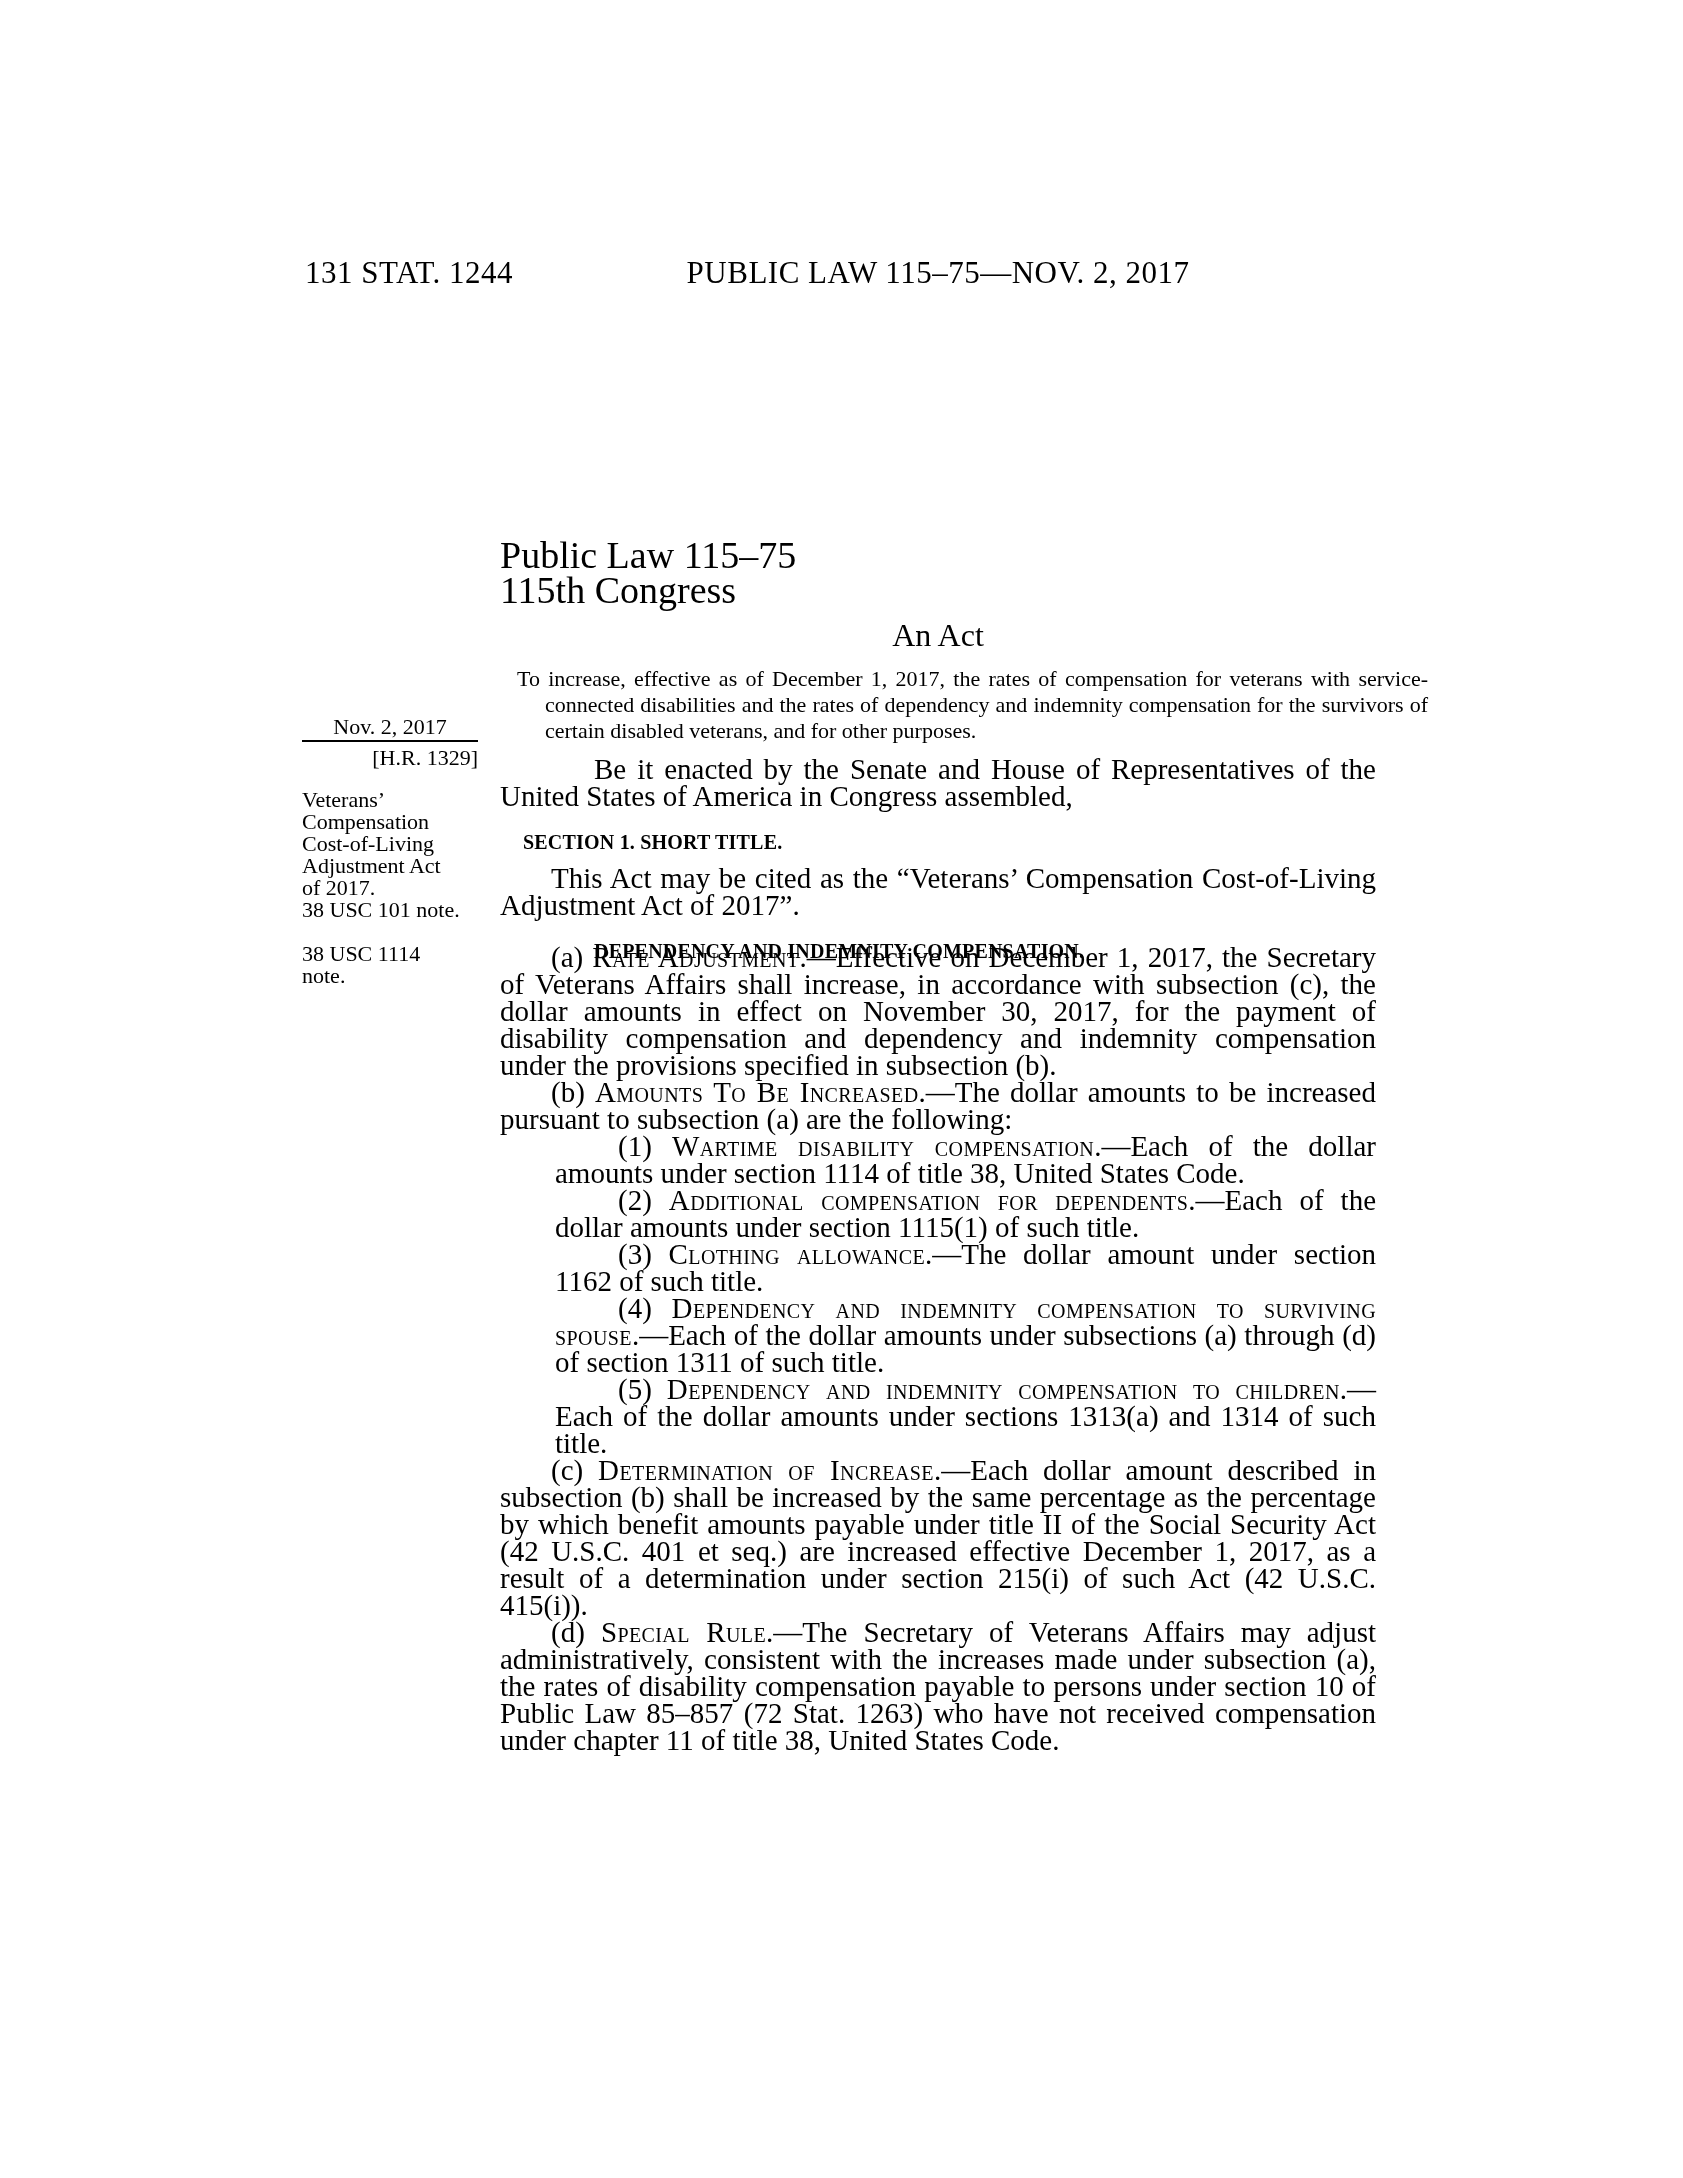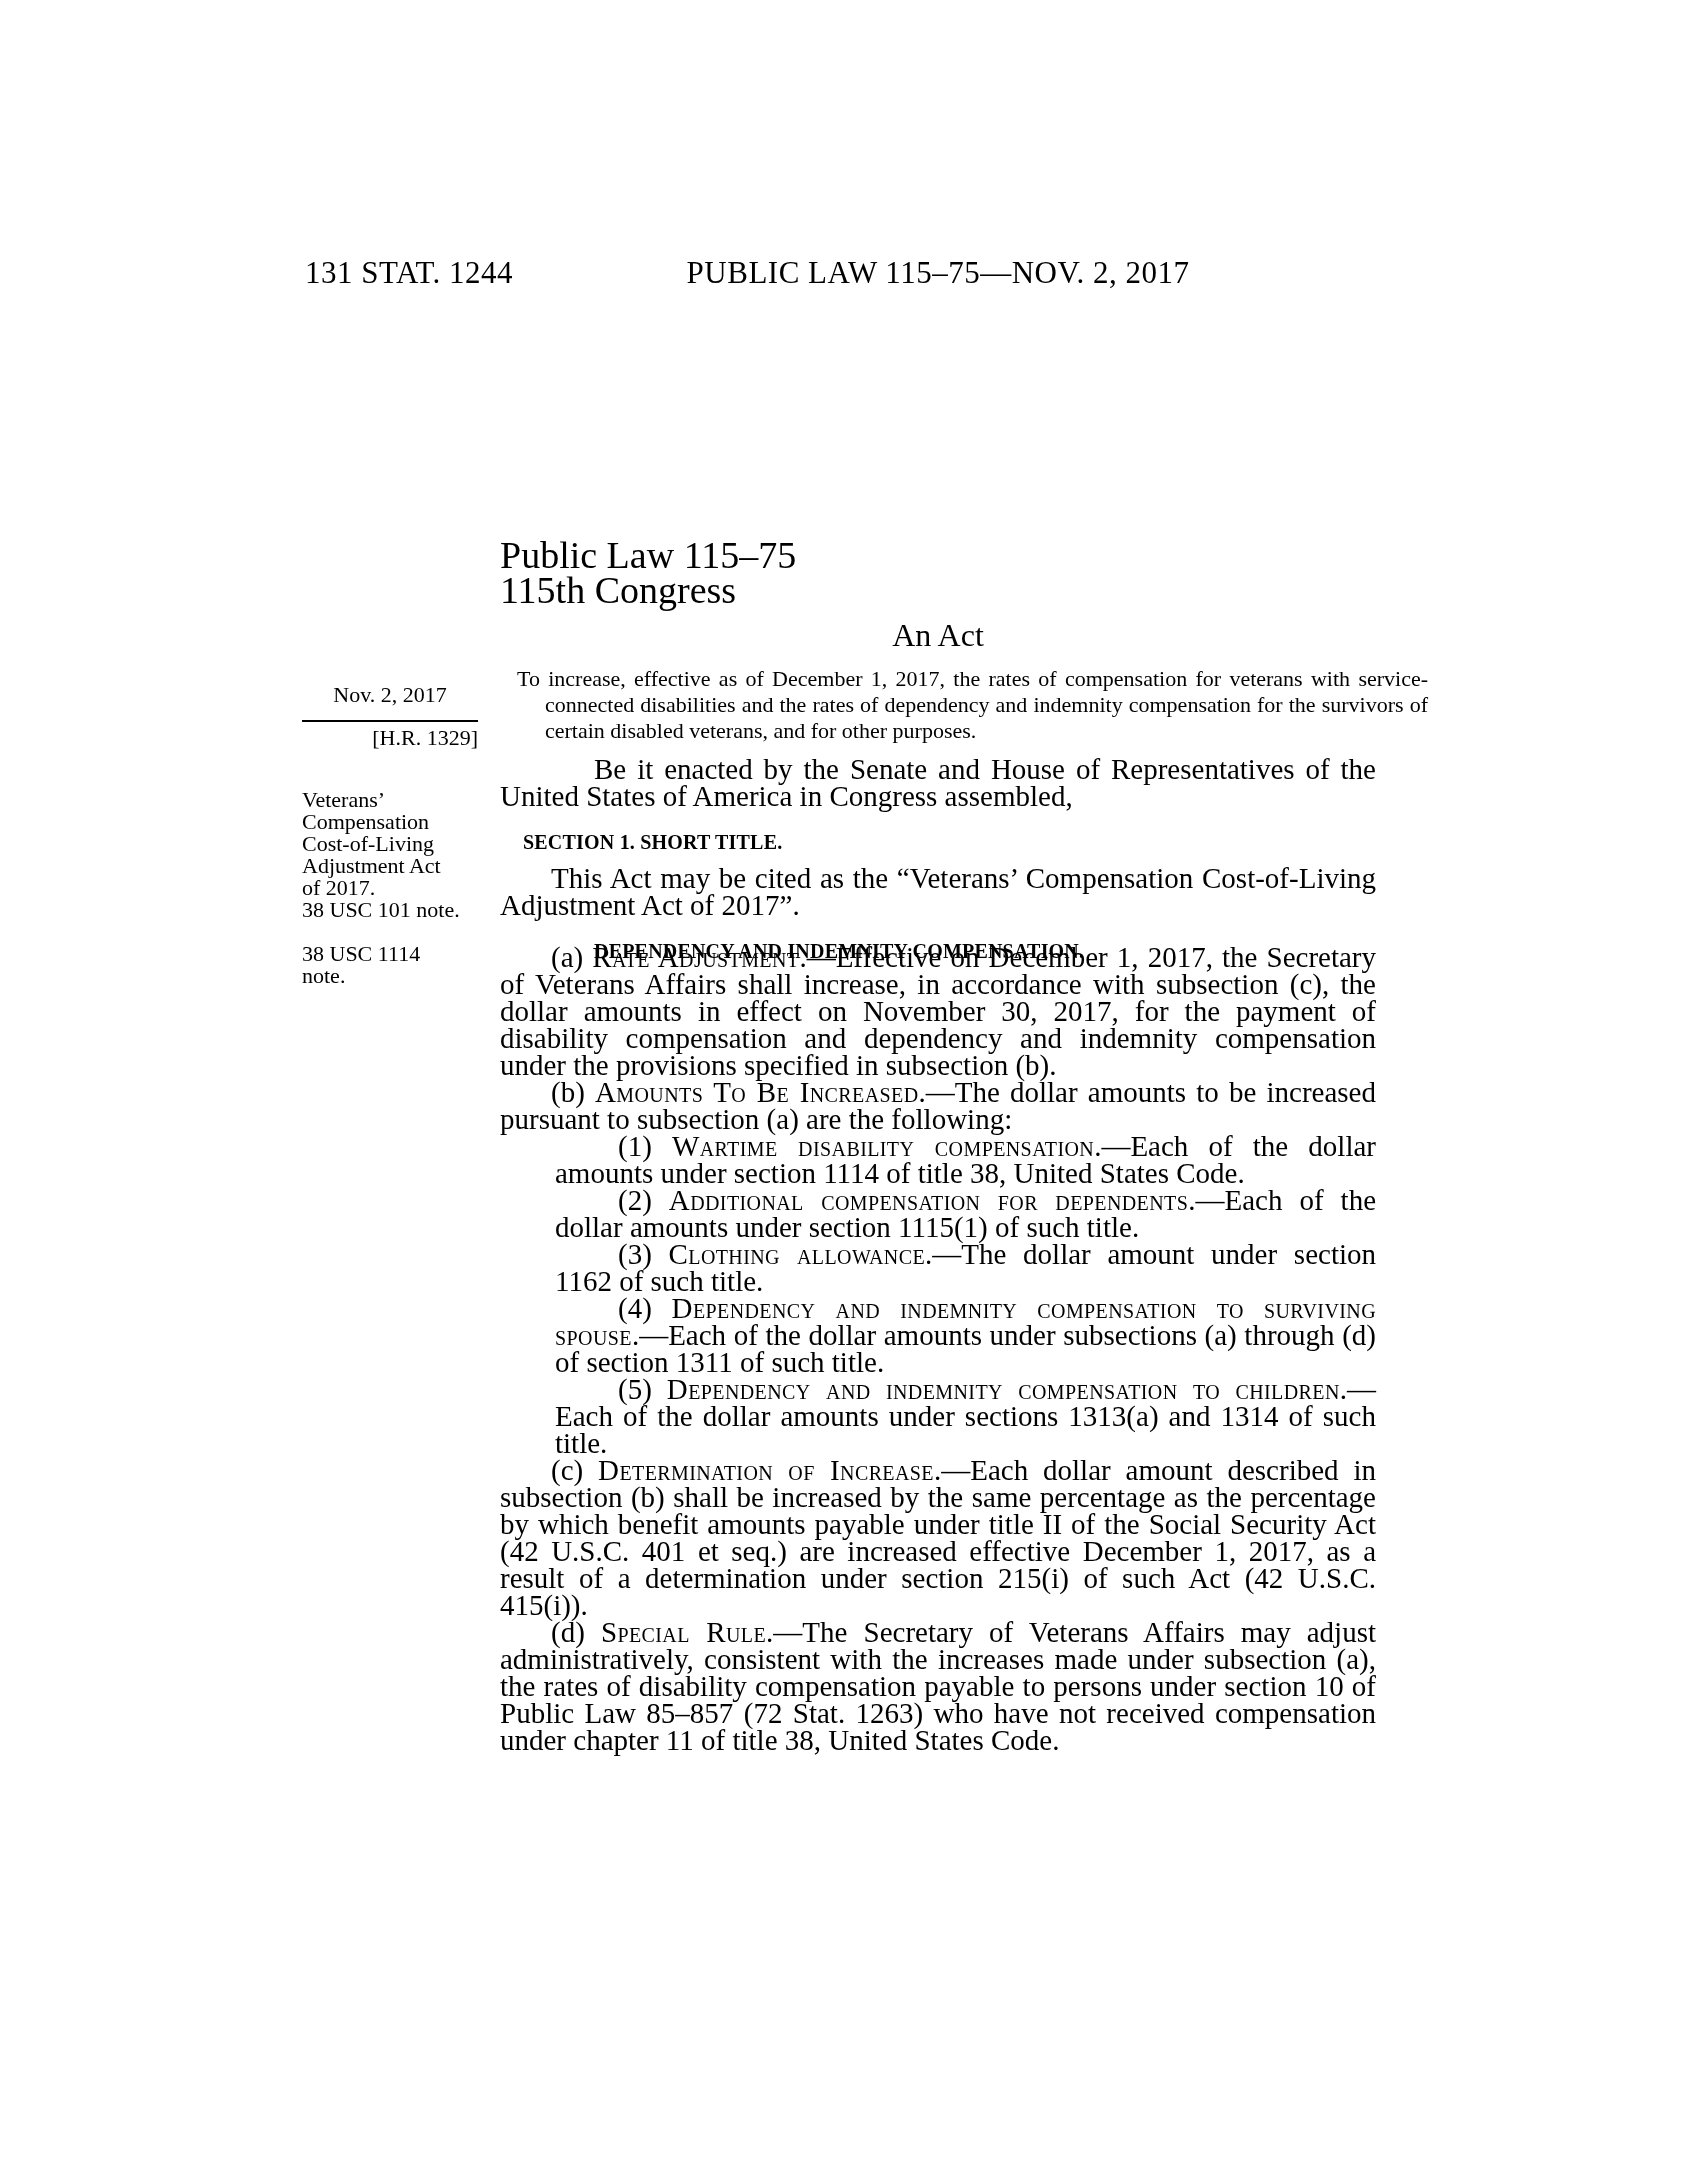--- a/index.html
+++ b/index.html
@@ -48,21 +48,22 @@
   
   .mnote {
     font-size: 22px; line-height: 22px;
     white-space: pre-line;
   }
   .date-block { left: 302px; top: 683px; width: 176px; text-align: center; }
   .date-line {
     display: block;
     font-size: 22px; line-height: 24px;
     border-bottom: 2px solid #000;
-    padding-bottom: 13px;
+    padding-bottom: 1px;
+    margin-top: 32px;
   }
   .bill-line { display: block; font-size: 22px; line-height: 24px; margin-top: 4px; text-align: right; }
   .act-note { left: 302px; top: 789px; width: 188px; }
   .usc-note { left: 302px; top: 943px; width: 188px; }
 
   
   .enacting {
     left: 500px; top: 756px; width: 876px;
     font-size: 29px; line-height: 27px;
     text-align: justify;

